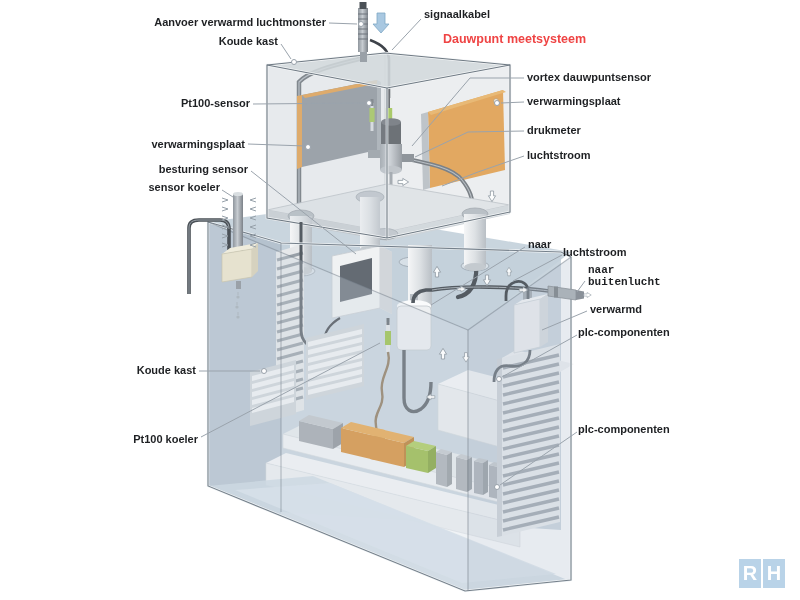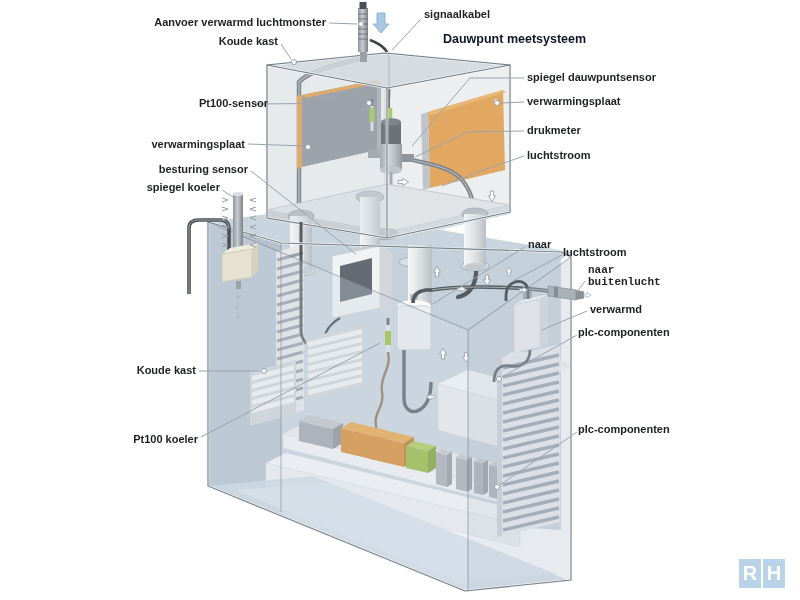--- a/index.html
+++ b/index.html
@@ -2,21 +2,21 @@
 <html><head>
 <meta charset="utf-8">
 <style>
   html,body{margin:0;padding:0;background:#ffffff;}
   #stage{position:relative;width:800px;height:600px;background:#ffffff;overflow:hidden;
          font-family:"Liberation Sans","DejaVu Sans",sans-serif;}
   #illustration{position:absolute;left:0;top:0;}
   .lbl{position:absolute;font-size:11px;font-weight:bold;color:#1e2023;line-height:1.1;white-space:nowrap;}
   .lbl.left{text-align:right;}
   .lbl.wrap{white-space:normal;font-family:Liberation Mono, monospace;}
-  .title{position:absolute;font-size:12.5px;font-weight:bold;color:#0f172a;white-space:nowrap;}
+  .title{position:absolute;font-size:12.5px;font-weight:bold;color:#ef4444;white-space:nowrap;}
   .logo{position:absolute;right:15px;bottom:12px;display:flex;gap:2px;}
   .logo .sq{width:22px;height:29px;background:#b9d3e8;color:#ffffff;font-size:20px;font-weight:bold;
             display:flex;align-items:center;justify-content:center;font-family:"Liberation Sans",sans-serif;}
 </style>
 </head>
 <body>
 
 <div id="stage">
 
 <svg id="illustration" width="800" height="600" viewBox="0 0 800 600">
@@ -410,28 +410,28 @@
         <circle cx="497" cy="103" r="2.5"></circle>
     <circle cx="499" cy="379" r="2.5"></circle>
         <circle cx="497" cy="487" r="2.5"></circle>
   </g>
 </svg>
 
 <div class="lbl left" style="right:474px;top:16px">Aanvoer verwarmd luchtmonster</div>
 <div class="lbl left" style="right:522px;top:35px">Koude kast</div>
 <div class="lbl" style="left:424px;top:8px">signaalkabel</div>
 <div class="title" style="left:443px;top:32px">Dauwpunt meetsysteem</div>
-<div class="lbl left" style="right:532px;top:97px">Pt100-sensor</div>
-<div class="lbl" style="left:527px;top:71px">spiegel dauwpuntsensor</div>
+<div class="lbl left" style="right:550px;top:97px">Pt100-sensor</div>
+<div class="lbl" style="left:527px;top:71px">vortex dauwpuntsensor</div>
 <div class="lbl" style="left:527px;top:95px">verwarmingsplaat</div>
 <div class="lbl left" style="right:555px;top:138px">verwarmingsplaat</div>
 <div class="lbl" style="left:527px;top:124px">drukmeter</div>
 <div class="lbl left" style="right:552px;top:163px">besturing sensor</div>
 <div class="lbl" style="left:527px;top:149px">luchtstroom</div>
-<div class="lbl left" style="right:580px;top:181px">spiegel koeler</div>
+<div class="lbl left" style="right:580px;top:181px">sensor koeler</div>
 <div class="lbl" style="left:528px;top:238px">naar</div>
 <div class="lbl" style="left:563px;top:246px">luchtstroom</div>
 <div class="lbl wrap" style="left:588px;top:264px;width:78px">naar buitenlucht</div>
 <div class="lbl" style="left:590px;top:303px">verwarmd</div>
 <div class="lbl" style="left:578px;top:326px">plc-componenten</div>
 <div class="lbl left" style="right:604px;top:364px">Koude kast</div>
 <div class="lbl left" style="right:602px;top:433px">Pt100 koeler</div>
 <div class="lbl" style="left:578px;top:423px">plc-componenten</div>
 
 <div class="logo">

